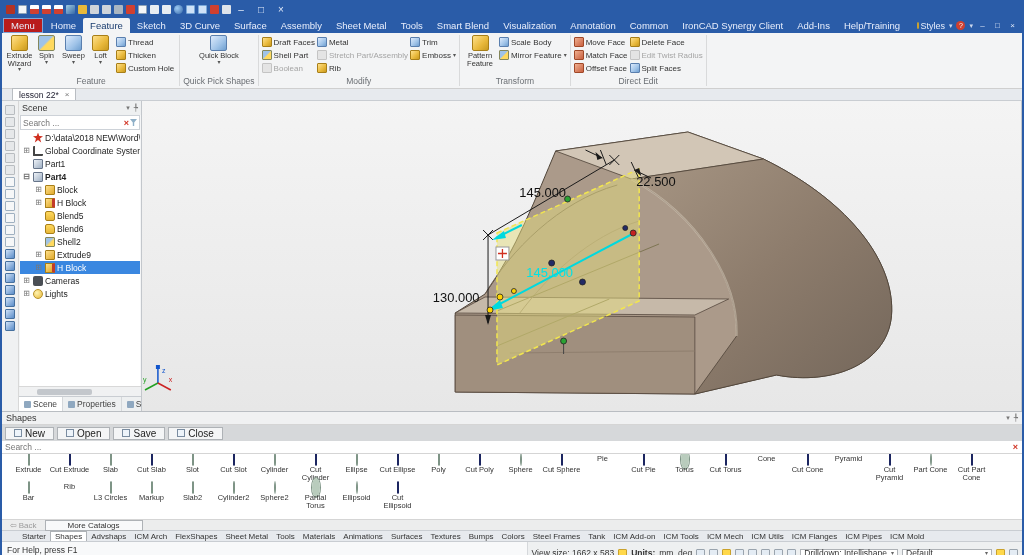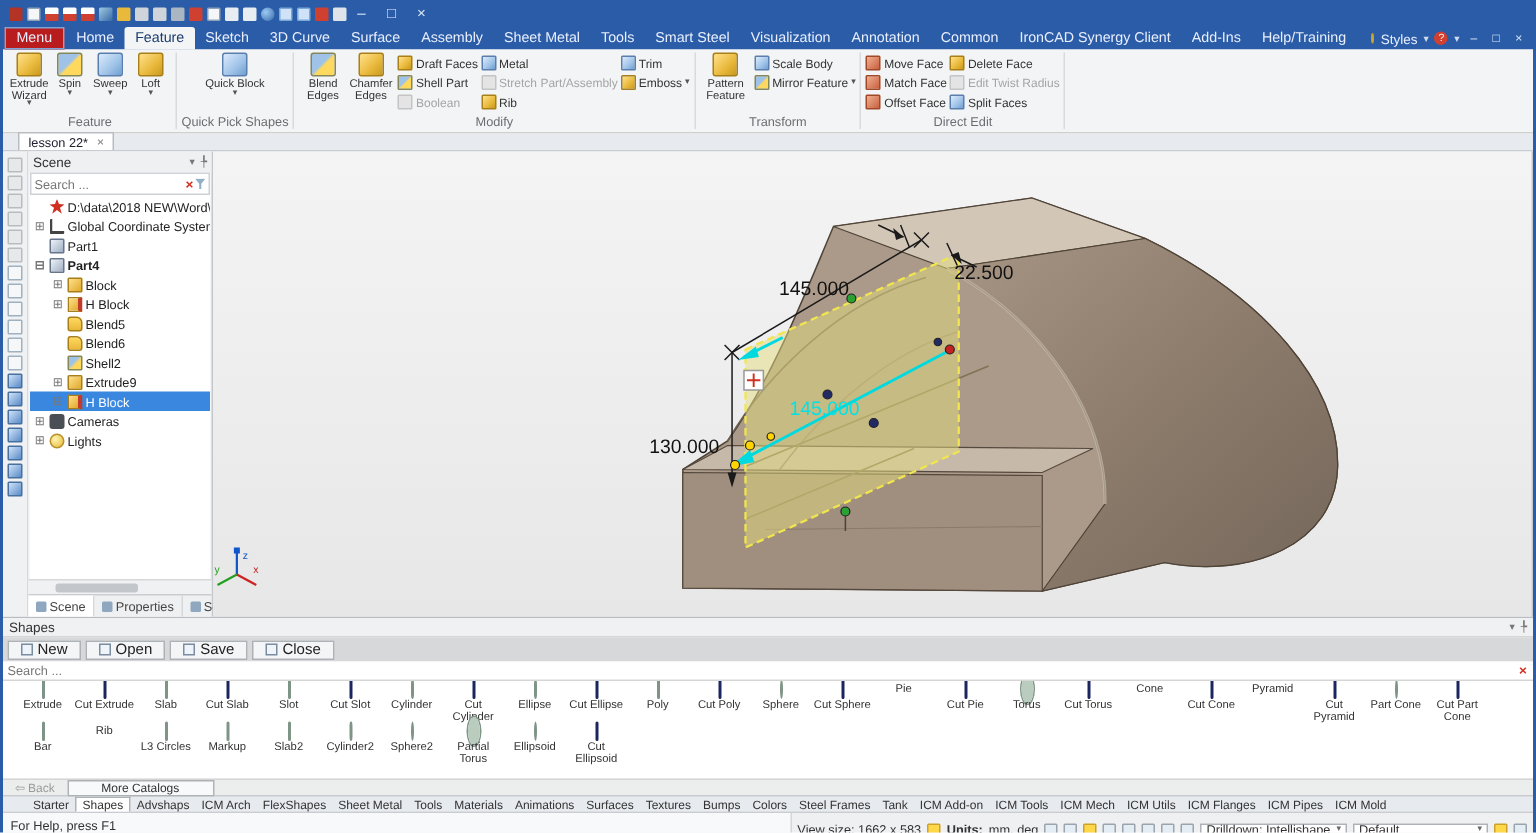--- a/index.html
+++ b/index.html
@@ -184,21 +184,21 @@
 
   <span class="mtab menu">Menu</span>
       <span class="mtab">Home</span>
       <span class="mtab active">Feature</span>
       <span class="mtab">Sketch</span>
       <span class="mtab">3D Curve</span>
       <span class="mtab">Surface</span>
       <span class="mtab">Assembly</span>
       <span class="mtab">Sheet Metal</span>
       <span class="mtab">Tools</span>
-      <span class="mtab">Smart Steel</span>
+      <span class="mtab">Smart Blend</span>
       <span class="mtab">Visualization</span>
       <span class="mtab">Annotation</span>
       <span class="mtab">Common</span>
       <span class="mtab">IronCAD Synergy Client</span>
       <span class="mtab">Add-Ins</span>
       <span class="mtab">Help/Training</span>
     </div>
   <div class="tr-search">
     <span class="bulb"></span>
     <span class="scmd">Search Commands...</span>
@@ -233,51 +233,58 @@
             <span class="ricn b"></span>
             <span class="rbl">Sweep</span>
             <span class="arr">▾</span>
           </div>
           <div class="rbig">
             <span class="ricn y"></span>
             <span class="rbl">Loft</span>
             <span class="arr">▾</span>
           </div>
         </div>
+      <div class="scol">
+
+      <div class="rsm">
+            <span class="sicn b"></span>
+            <span>Thread</span>
+            <span class="arr"></span>
+          </div>
+          <div class="rsm">
+            <span class="sicn y"></span>
+            <span>Thicken</span>
+            <span class="arr"></span>
+          </div>
+          <div class="rsm">
+            <span class="sicn y"></span>
+            <span>Custom Hole</span>
+            <span class="arr"></span>
+          </div>
+        </div>
     </div>
     <div class="rlabel">Feature</div>
   </div>
   <div class="rsep"></div>
   <div class="rgroup">
     <div class="rrow" style="justify-content:center;min-width:56px">
       <div class="bigs">
 
       <div class="rbig" style="width:40px">
             <span class="ricn b"></span>
             <span class="rbl">Quick Block</span>
             <span class="arr">▾</span>
           </div>
         </div>
     </div>
     <div class="rlabel">Quick Pick Shapes</div>
   </div>
   <div class="rsep"></div>
   <div class="rgroup">
     <div class="rrow">
-      <div class="bigs">
-
-      <div class="rbig" style="width:32px">
-            <span class="ricn m"></span>
-            <span class="rbl">Blend Edges</span>
-          </div>
-          <div class="rbig" style="width:32px">
-            <span class="ricn y"></span>
-            <span class="rbl">Chamfer Edges</span>
-          </div>
-        </div>
       <div class="scol">
 
       <div class="rsm">
             <span class="sicn y"></span>
             <span>Draft Faces</span>
           </div>
           <div class="rsm">
             <span class="sicn m"></span>
             <span>Shell Part</span>
           </div>

